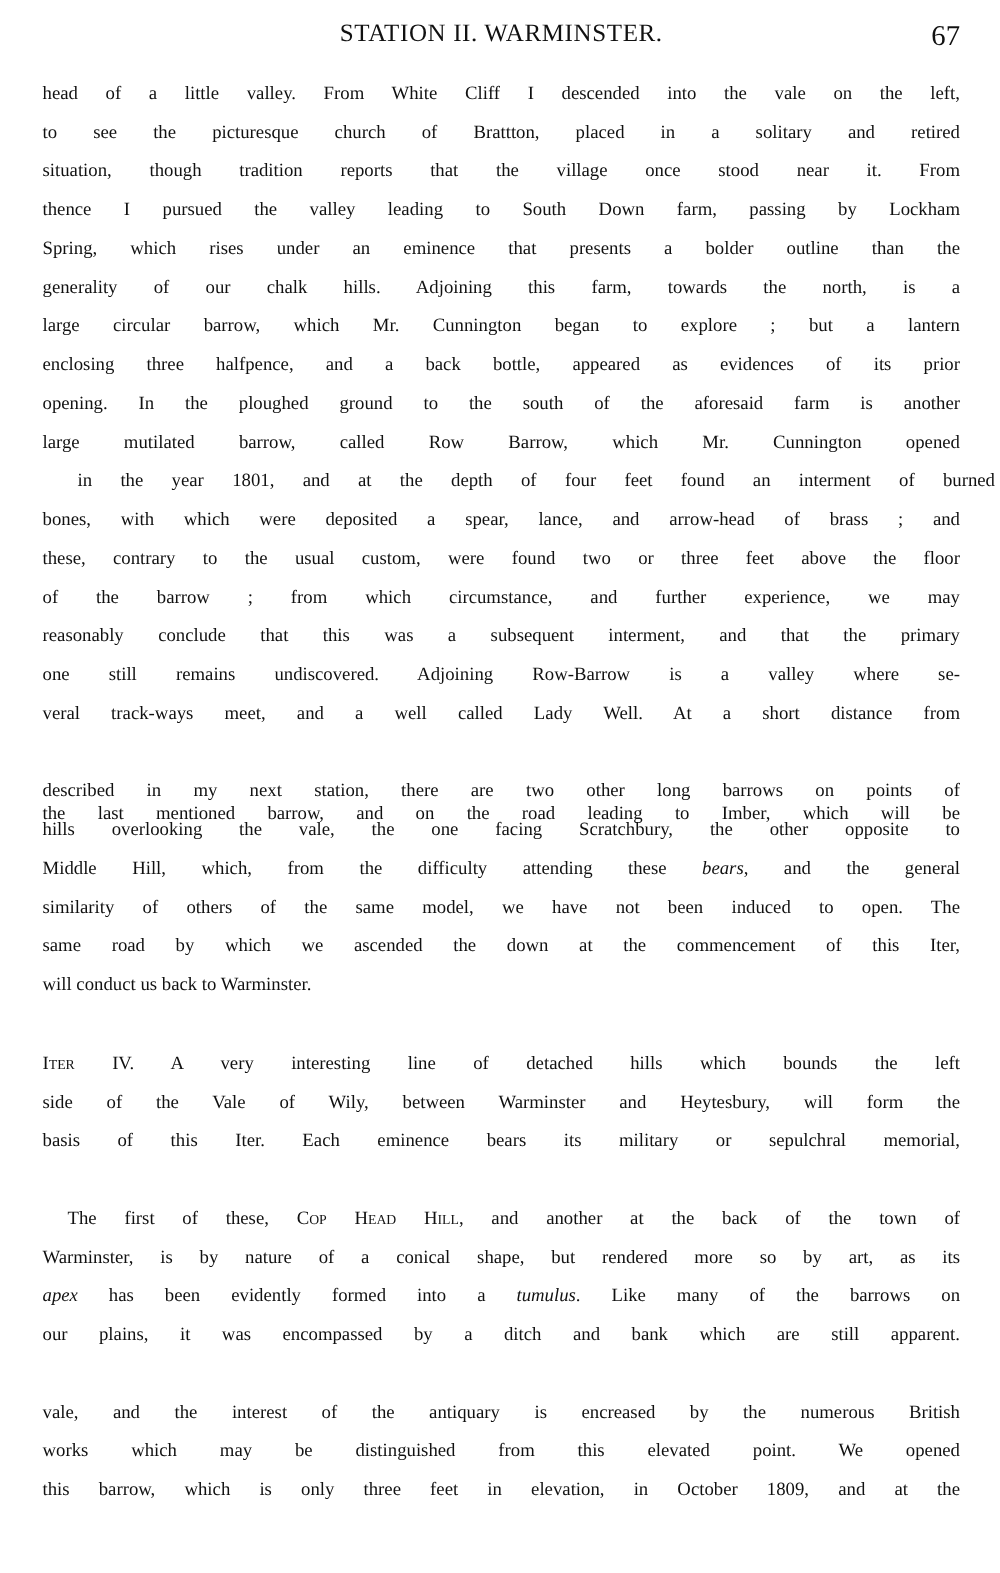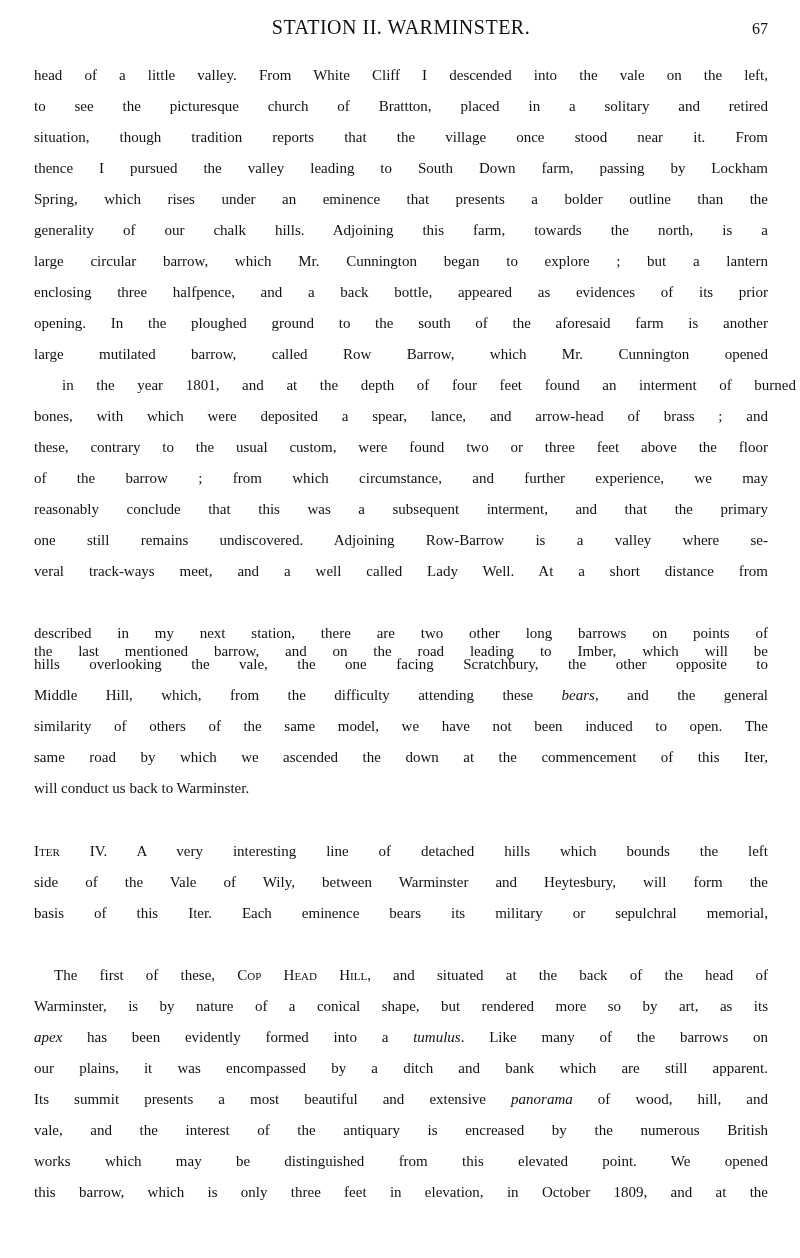--- a/index.html
+++ b/index.html
@@ -10,21 +10,21 @@
   }
   .page { position: absolute; left: 0; top: 0; width: 800px; height: 1258px; }
   .running-head {
     position: absolute; top: 10px; left: 34px; width: 734px; height: 34px;
   }
   .running-title {
     position: absolute; left: 0; right: 0; top: 0; text-align: center;
     font-size: 20px; letter-spacing: 0.5px; line-height: 34px;
   }
   .page-number {
-    position: absolute; right: 0; top: 2px; font-size: 16px; line-height: 34px;
+    position: absolute; right: 0; top: 2px; font-size: 23px; line-height: 34px;
   }
   .line {
     position: absolute; left: 34px; width: 734px;
     font-size: 15px; line-height: 31px; height: 31px;
     white-space: nowrap; text-align: justify; text-align-last: justify;
     -moz-text-align-last: justify;
   }
   .line.last { text-align-last: left; -moz-text-align-last: left; }
   .line.indent { left: 54px; width: 714px; }
   .sc { font-variant: small-caps; }
@@ -67,27 +67,24 @@
       <div class="line last" style="top: 773px;">will conduct us back to Warminster.</div>
     </div>
 
   <div class="line" style="top:836px;">
     <span style="margin-left:0px;"></span><span class="sc">Iter</span> <span>IV.</span><span>  A very interesting line of detached hills which bounds the left</span>
   </div>
   <div class="line" style="top:867px;">side of the Vale of Wily, between Warminster and Heytesbury, will form the</div>
   <div class="line" style="top:898px;">basis of this Iter.  Each eminence bears its military or sepulchral memorial,</div>
 
   <div class="line indent" style="top:960px;">
-    <span>The first of these, </span><span class="sc">Cop Head Hill</span><span>, and situated at the back of the head of</span>
+    <span>The first of these, </span><span class="sc">Cop Head Hill</span><span>, and another at the back of the town of</span>
   </div>
   <div class="line" style="top:991px;">Warminster, is by nature of a conical shape, but rendered more so by art, as its</div>
   <div class="line" style="top:1022px;">
     <i>apex</i><span> has been evidently formed into a </span><i>tumulus</i><span>.  Like many of the barrows on</span>
   </div>
   <div class="line" style="top:1053px;">our plains, it was encompassed by a ditch and bank which are still apparent.</div>
-  <div class="line" style="top:1084px;">
-    <span>Its summit presents a most beautiful and extensive </span><i>panorama</i><span> of wood, hill, and</span>
-  </div>
   <div class="line" style="top:1115px;">vale, and the interest of the antiquary is encreased by the numerous British</div>
   <div class="line" style="top:1146px;">works which may be distinguished from this elevated point.  We opened</div>
   <div class="line" style="top:1177px;">this barrow, which is only three feet in elevation, in October 1809, and at the</div>
 
 </div>
 
 </body></html>

